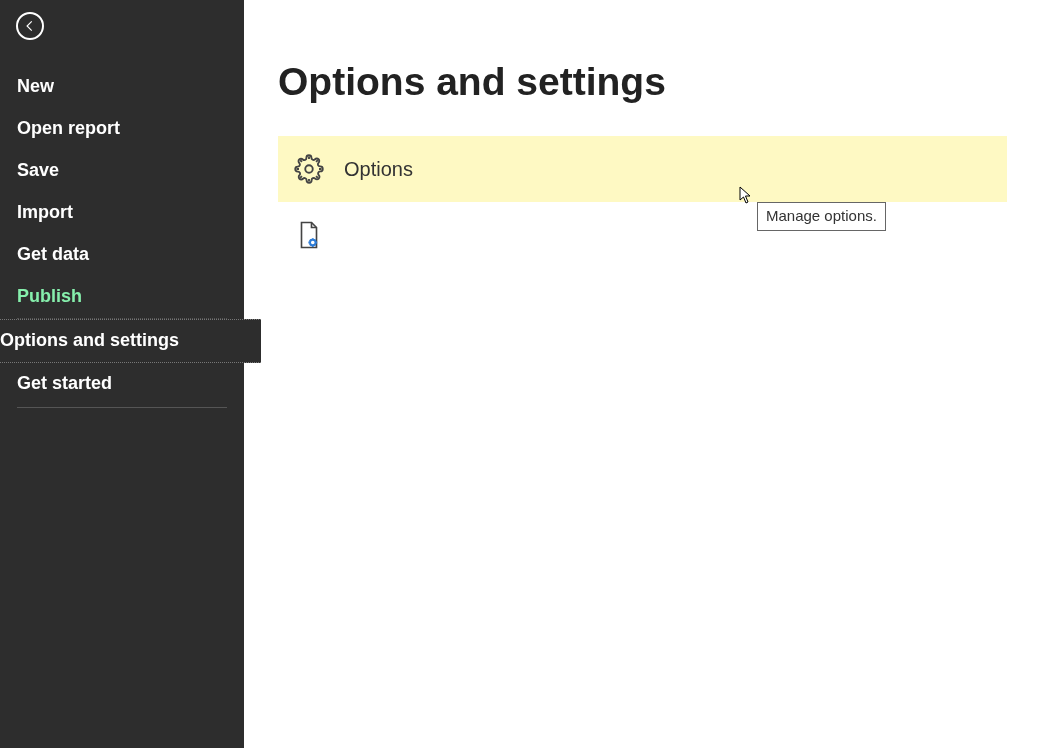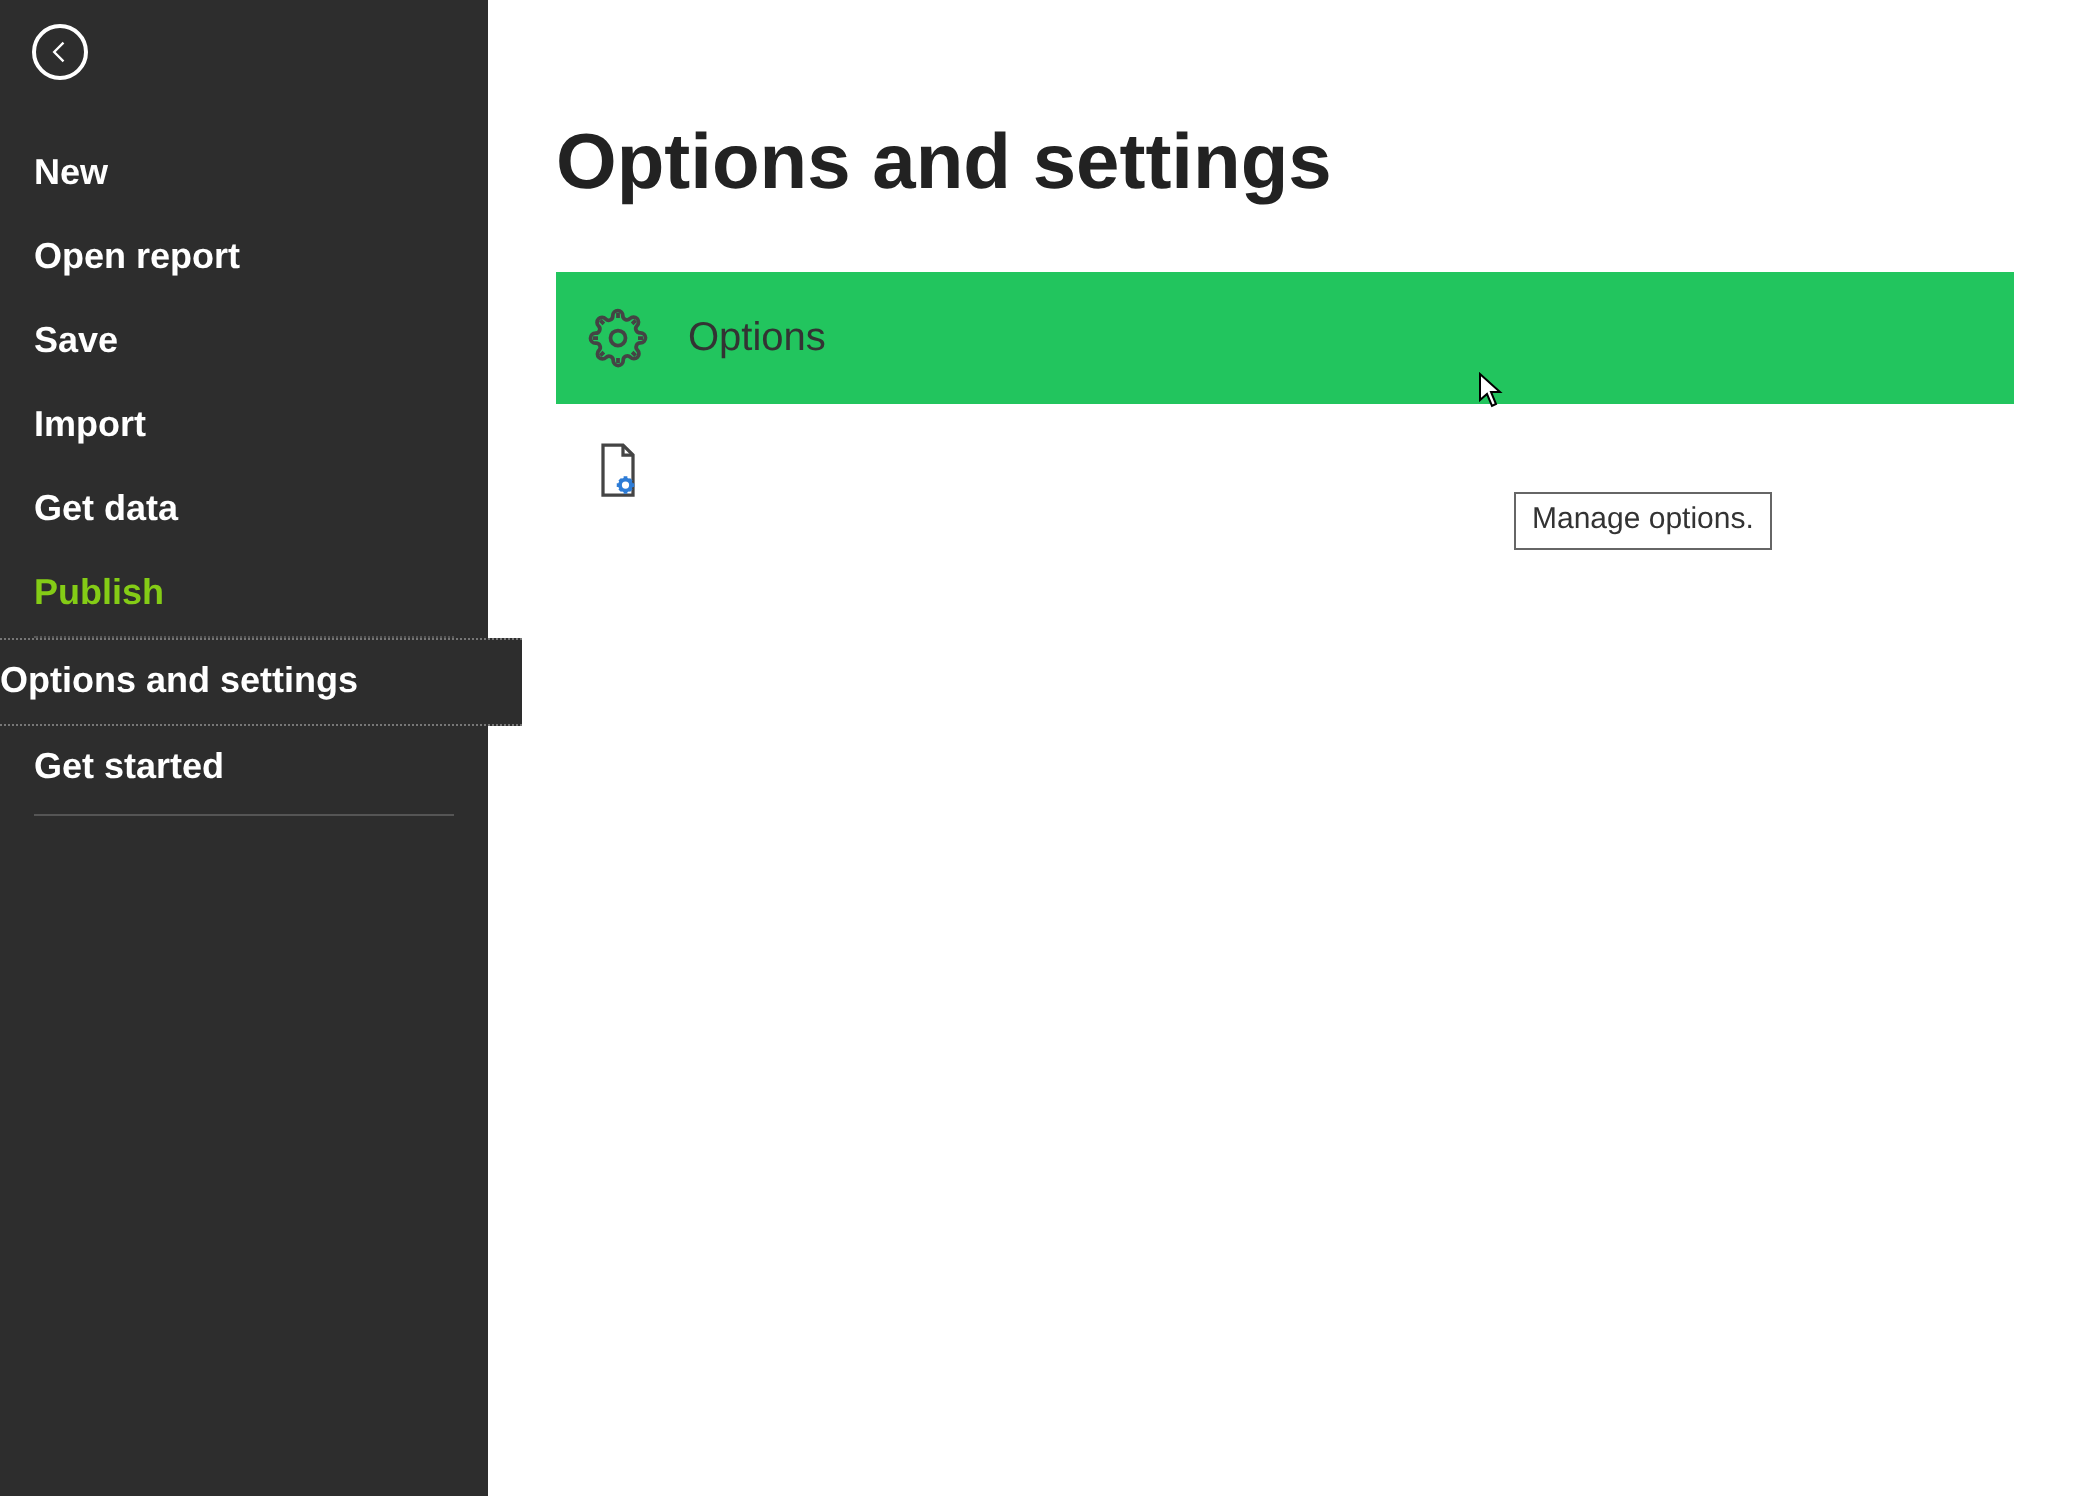--- a/index.html
+++ b/index.html
@@ -44,21 +44,21 @@
       stroke: #fff;
       stroke-width: 2;
     }
     .nav-item {
       font-size: 18px;
       padding: 10px 17px 11px 17px;
       cursor: pointer;
       color: #fff;
     }
     .nav-item.disabled {
-      color: #84cc16;
+      color: #86efac;
     }
     .nav-item.selected {
       background: #2d2d2d;
       border-top: 1px dotted #777;
       border-bottom: 1px dotted #777;
       padding-left: 17px;
       margin: 0 -17px;
       position: relative;
     }
     .nav-separator-top {
@@ -81,21 +81,21 @@
       margin-bottom: 32px;
     }
     .option-item {
       display: flex;
       align-items: center;
       padding: 18px 16px;
       cursor: pointer;
       gap: 20px;
     }
     .option-item.hovered {
-      background: #22c55e;
+      background: #fef9c3;
     }
     .option-icon {
       width: 30px;
       height: 30px;
       display: flex;
       align-items: center;
       justify-content: center;
     }
     .option-icon svg {
       width: 30px;
@@ -108,21 +108,20 @@
     .tooltip {
       position: absolute;
       top: 202px;
       left: 513px;
       background: #fff;
       border: 1px solid #666;
       padding: 4px 8px 6px 8px;
       font-size: 15px;
       color: #333;
       white-space: nowrap;
-      margin-top: 44px;
     }
     .cursor {
       position: absolute;
       top: 186px;
       left: 495px;
       width: 14px;
       height: 18px;
       pointer-events: none;
     }
     .cursor svg {

